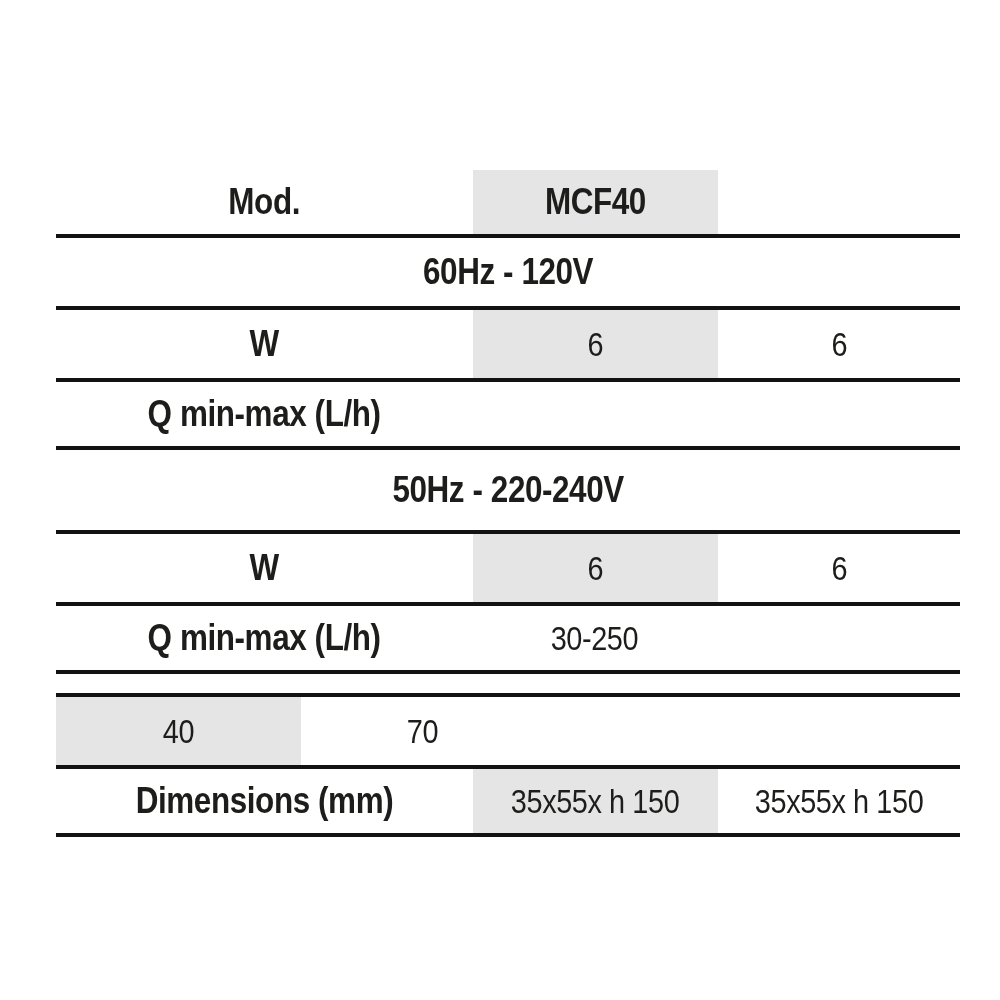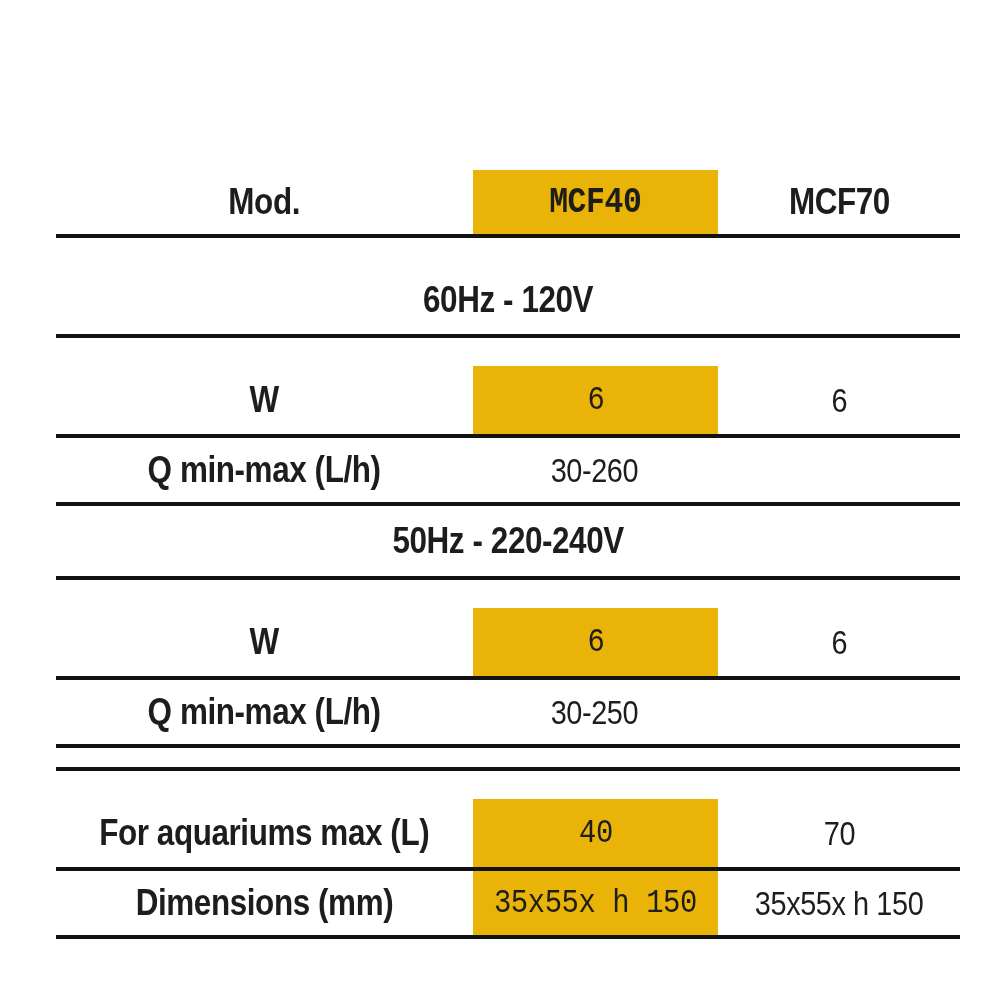--- a/index.html
+++ b/index.html
@@ -20,36 +20,36 @@
     top: 170px;
     width: 904px;
   }
 
   .row {
     display: flex;
     align-items: center;
     border-bottom: 4px solid #121212;
   }
   .r68 { height: 68px; }
-  .r72 { height: 72px; margin-top: 28px; }
+  .r72 { height: 72px; }
   .r70 { height: 68px; }
-  .r69 { height: 74px; }
+  .r69 { height: 84px; }
   .gap-row { height: 23px; }
 
   .cell {
     height: 100%;
     display: flex;
     align-items: center;
     justify-content: center;
     text-align: center;
   }
   .c1 { width: 417px; }
   .c2 { width: 245px; }
   .c3 { width: 242px; }
-  .hl { background: #eab308; font-family: Liberation Mono, monospace; }
+  .hl { background: #e5e5e5; }
 
   .section-cell {
     width: 100%;
     height: 100%;
     display: flex;
     align-items: center;
     justify-content: center;
   }
 
   
@@ -69,23 +69,20 @@
 <div class="canvas">
   <div class="spec-table">
 
     <div class="row r68">
       <div class="cell c1">
         <span class="t lbl">Mod.</span>
       </div>
       <div class="cell c2 hl">
         <span class="t lbl">MCF40</span>
       </div>
-      <div class="cell c3">
-        <span class="t lbl">MCF70</span>
-      </div>
     </div>
 
     <div class="row r72">
       <div class="section-cell">
         <span class="t lbl">60Hz - 120V</span>
       </div>
     </div>
 
     <div class="row r72">
       <div class="cell c1">
@@ -95,23 +92,20 @@
         <span class="t val">6</span>
       </div>
       <div class="cell c3">
         <span class="t val">6</span>
       </div>
     </div>
 
     <div class="row r70">
       <div class="cell c1">
         <span class="t lbl">Q min-max (L/h)</span>
-      </div>
-      <div class="cell c3">
-        <span class="t val">30-260</span>
       </div>
     </div>
 
     <div class="row r69">
       <div class="section-cell">
         <span class="t lbl">50Hz - 220-240V</span>
       </div>
     </div>
 
     <div class="row r72">
@@ -131,23 +125,20 @@
         <span class="t lbl">Q min-max (L/h)</span>
       </div>
       <div class="cell c3">
         <span class="t val">30-250</span>
       </div>
     </div>
 
     <div class="row gap-row"></div>
 
     <div class="row r72">
-      <div class="cell c1">
-        <span class="t lbl">For aquariums max (L)</span>
-      </div>
       <div class="cell c2 hl">
         <span class="t val">40</span>
       </div>
       <div class="cell c3">
         <span class="t val">70</span>
       </div>
     </div>
 
     <div class="row r70">
       <div class="cell c1">

